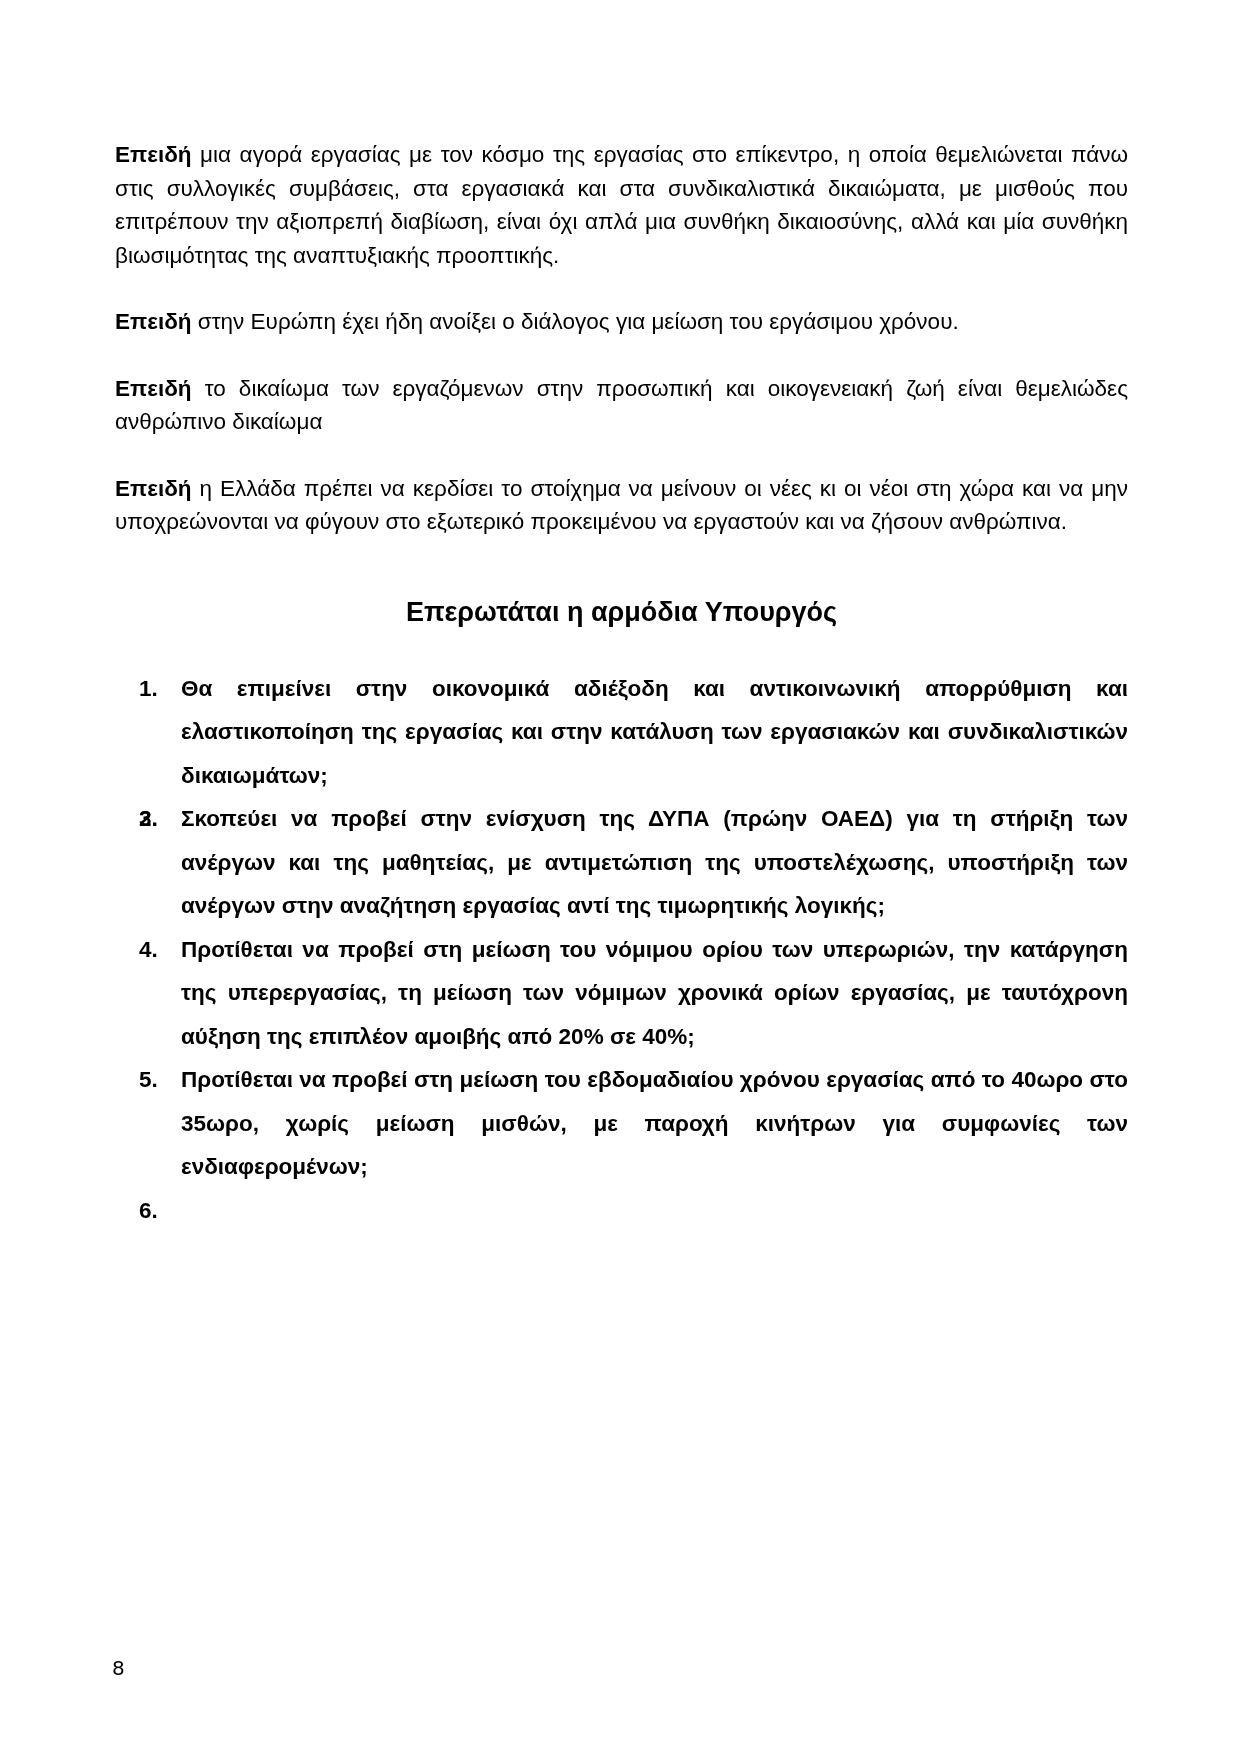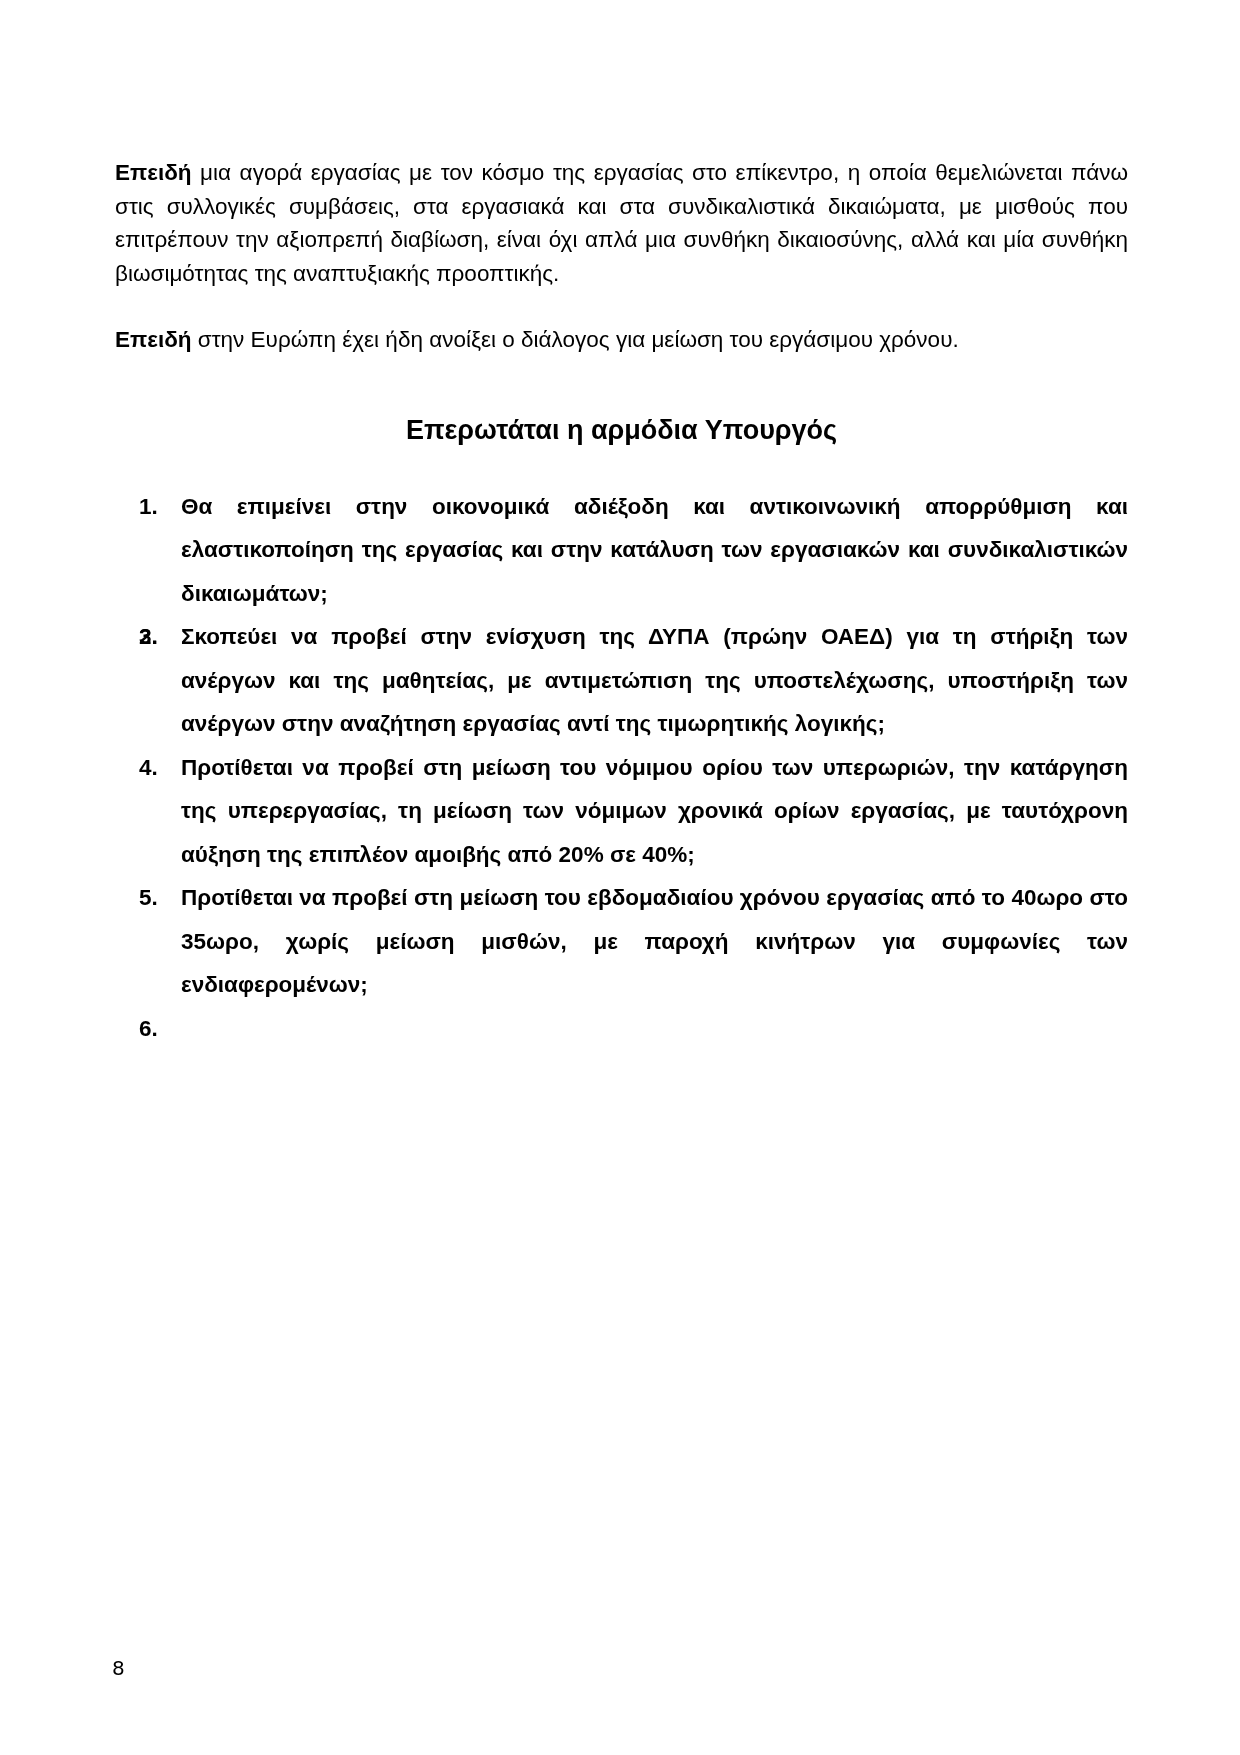--- a/index.html
+++ b/index.html
@@ -1,39 +1,41 @@
 <!DOCTYPE html>
 <html><head>
 <meta charset="utf-8">
 <style>
   html, body { margin: 0; padding: 0; background: #ffffff; }
   body { width: 1240px; height: 1755px; position: relative; overflow: hidden;
          font-family: "Liberation Sans", sans-serif; color: #000; }
-  .page { position: absolute; left: 115px; top: 156px; width: 1013px; }
+  .page { position: absolute; left: 115px; top: 138px; width: 1013px; }
   .para { font-size: 22.5px; line-height: 33.5px; text-align: justify; margin: 0 0 33px 0; }
   .para b { font-weight: bold; }
   .heading { font-size: 27px; font-weight: bold; text-align: center; margin: 57px 0 0 0; line-height: 33px; }
   ol.questions { margin: 38px 0 0 0; padding: 0 0 0 66px; list-style: none; }
   ol.questions li { position: relative; font-size: 22.5px; font-weight: bold; line-height: 43.5px;
                     text-align: justify; }
   ol.questions li .num { position: absolute; left: -42px; top: 0; }
   .page-number { position: absolute; left: 112px; top: 1656px; font-size: 20px;
                  font-family: "DejaVu Sans", sans-serif; }
 </style>
 </head>
 <body>
 
 <div class="page">
 
   <p class="para"><b>Επειδή</b><span> μια αγορά εργασίας με τον κόσμο της εργασίας στο επίκεντρο, η οποία θεμελιώνεται πάνω στις συλλογικές συμβάσεις, στα εργασιακά και στα συνδικαλιστικά δικαιώματα, με μισθούς που επιτρέπουν την αξιοπρεπή διαβίωση, είναι όχι απλά μια συνθήκη δικαιοσύνης, αλλά και μία συνθήκη βιωσιμότητας της αναπτυξιακής προοπτικής.</span></p>
 
   <p class="para"><b>Επειδή</b><span> στην Ευρώπη έχει ήδη ανοίξει ο διάλογος για μείωση  του εργάσιμου χρόνου.</span></p>
 
 
+  <p class="para"><b>Επειδή</b><span> το δικαίωμα των  εργαζόμενων στην  προσωπική και οικογενειακή ζωή είναι θεμελιώδες ανθρώπινο δικαίωμα</span></p>
 
+  <p class="para"><b>Επειδή</b><span> η Ελλάδα πρέπει να κερδίσει το στοίχημα να μείνουν οι νέες κι οι νέοι στη χώρα και να μην υποχρεώνονται να φύγουν στο εξωτερικό προκειμένου να εργαστούν και να ζήσουν ανθρώπινα.</span></p>
 
   <div class="heading">Επερωτάται η αρμόδια Υπουργός</div>
 
   <ol class="questions">
     <li><span class="num">1.</span><span>Θα επιμείνει στην οικονομικά αδιέξοδη και αντικοινωνική απορρύθμιση και ελαστικοποίηση της εργασίας και στην κατάλυση των εργασιακών και συνδικαλιστικών δικαιωμάτων;</span></li>
     <li><span class="num">2.</span></li>
     <li><span class="num">3.</span><span>Σκοπεύει να προβεί στην ενίσχυση της ΔΥΠΑ (πρώην ΟΑΕΔ) για τη στήριξη των ανέργων και της μαθητείας, με αντιμετώπιση της υποστελέχωσης, υποστήριξη των ανέργων στην αναζήτηση εργασίας αντί της τιμωρητικής λογικής;</span></li>
     <li><span class="num">4.</span><span>Προτίθεται να προβεί στη μείωση του νόμιμου ορίου των υπερωριών, την κατάργηση της υπερεργασίας, τη μείωση των νόμιμων χρονικά ορίων εργασίας, με ταυτόχρονη αύξηση της επιπλέον αμοιβής από 20% σε 40%;</span></li>
     <li><span class="num">5.</span><span>Προτίθεται να προβεί στη μείωση του εβδομαδιαίου χρόνου εργασίας από το 40ωρο στο 35ωρο, χωρίς μείωση μισθών, με παροχή κινήτρων για συμφωνίες των ενδιαφερομένων;</span></li>
     <li><span class="num">6.</span></li>

